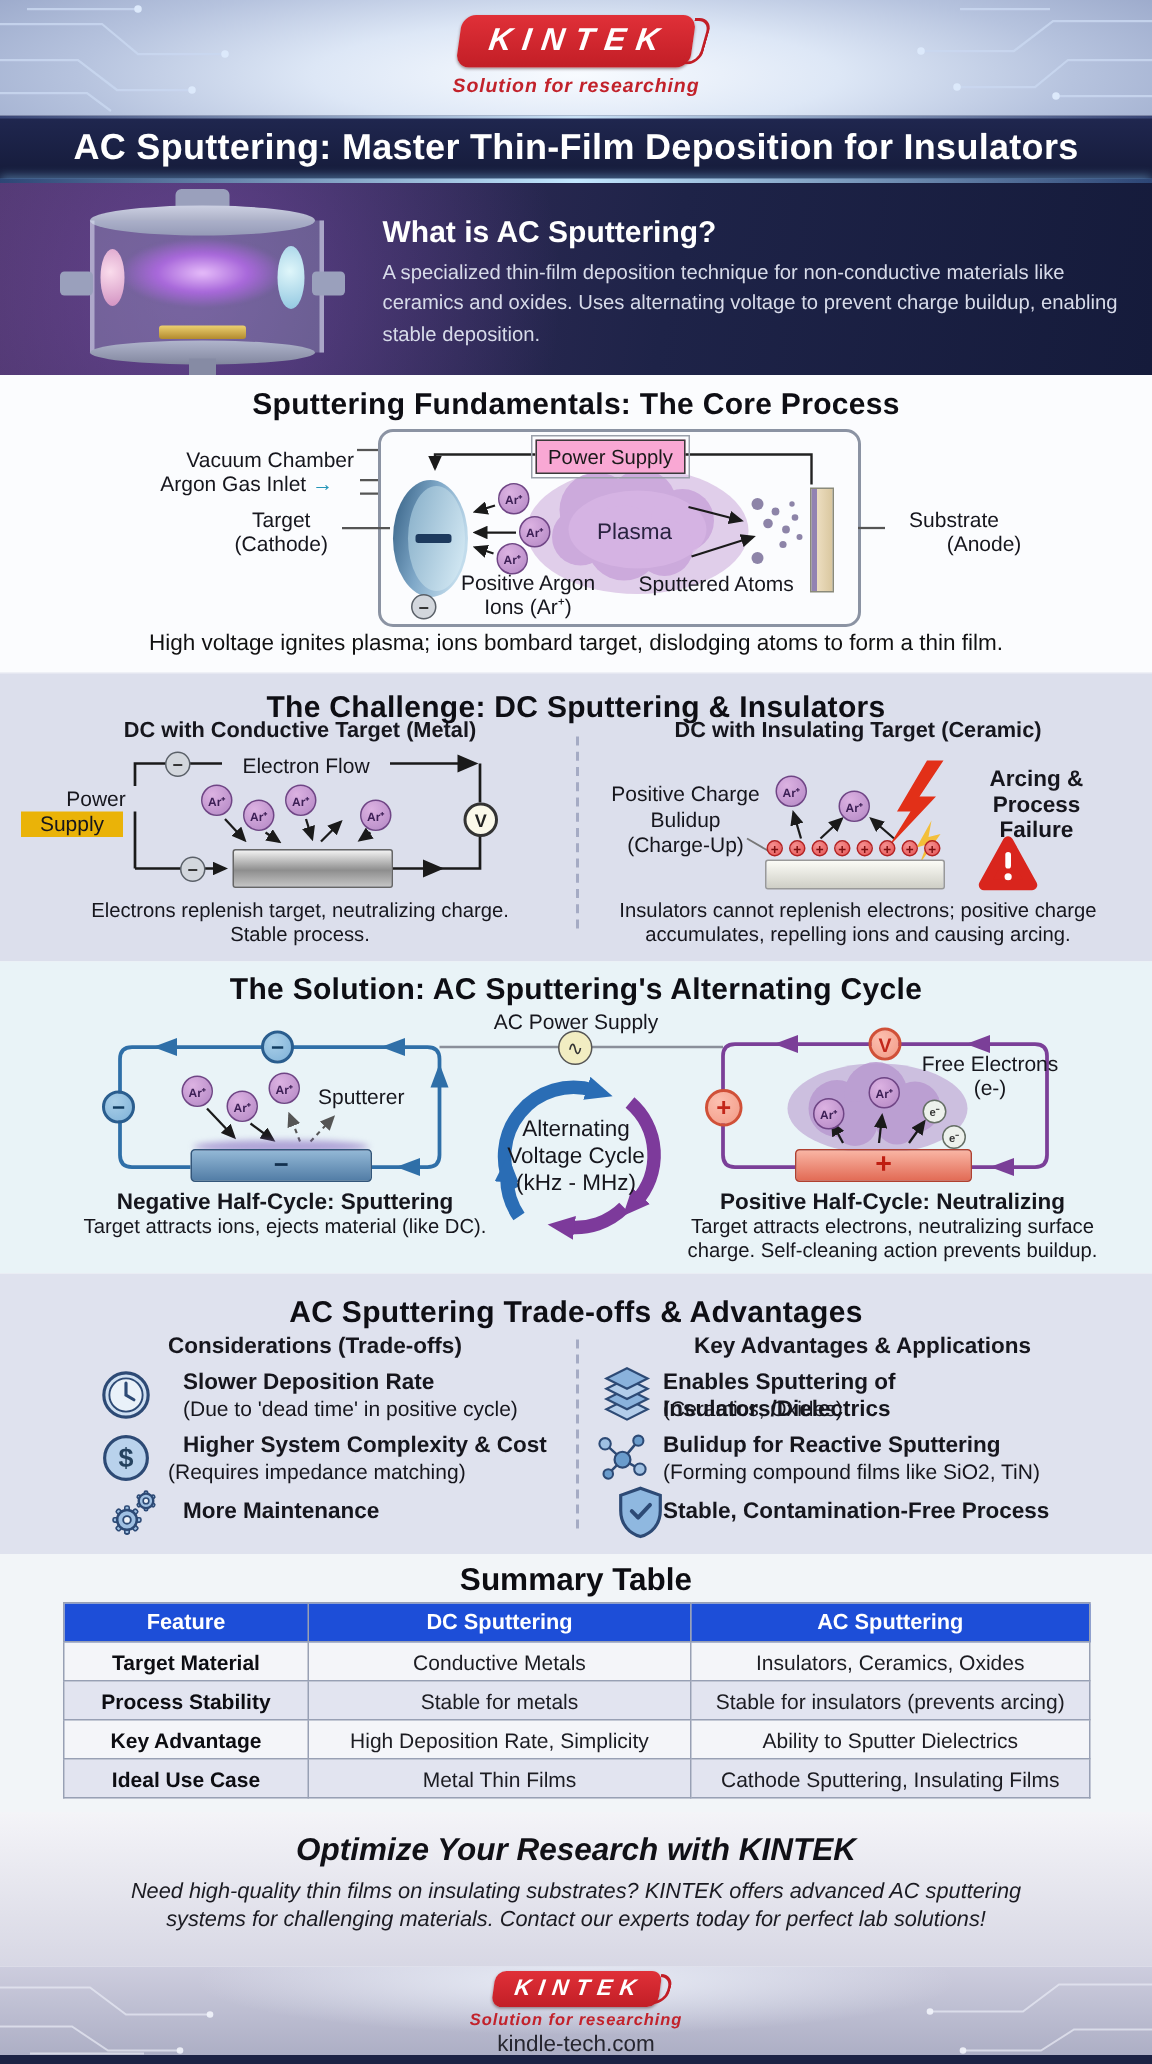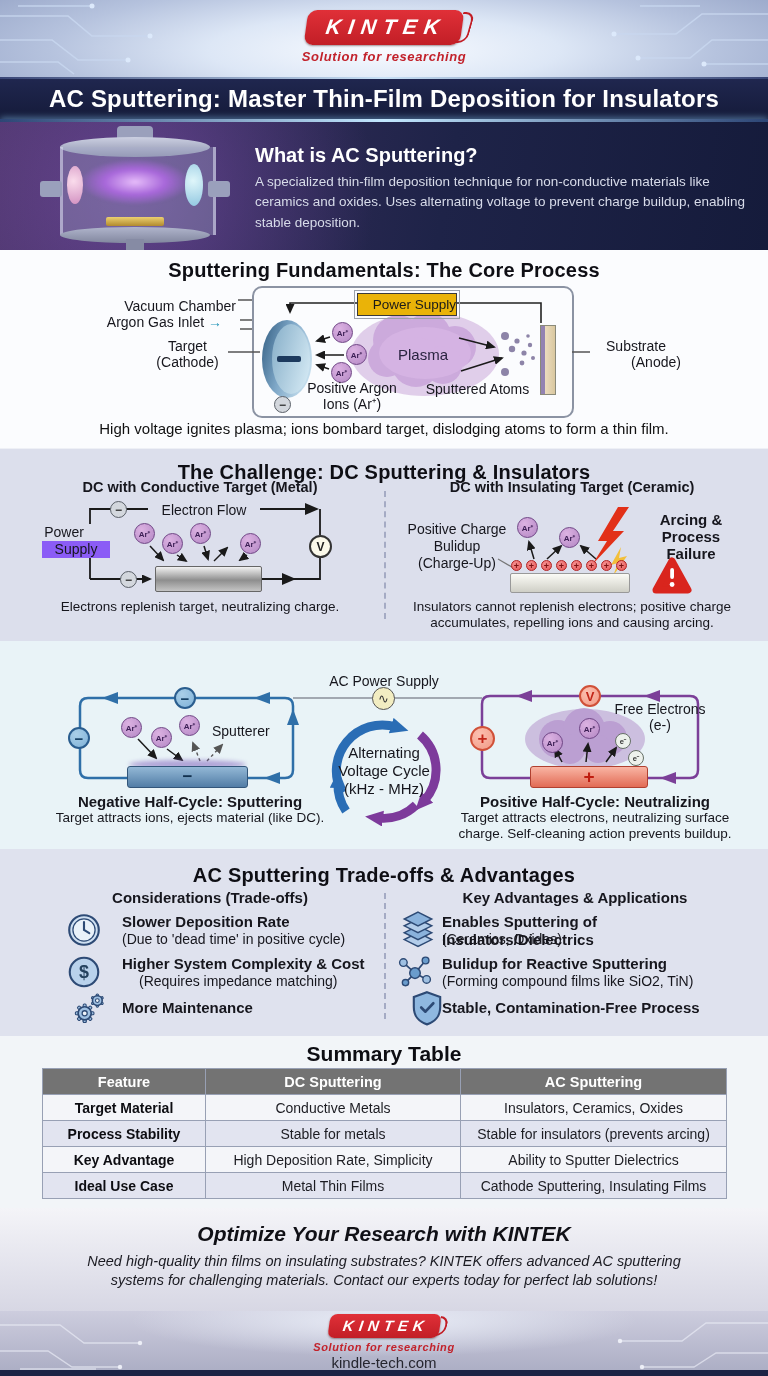--- a/index.html
+++ b/index.html
@@ -45,22 +45,22 @@
   
   .sec-fund{height:198px;background:#fbfcfe;position:relative;}
   .sec-chal{height:192px;background:#dcdfec;position:relative;border-top:1px solid #eef0f6;}
   .sec-sol{height:208px;background:#e9f3f7;position:relative;}
   .sec-trade{height:187px;background:#dfe2ee;position:relative;}
   .sec-sum{height:172px;background:#f2f5f8;position:relative;}
   .sec-cta{height:103px;background:linear-gradient(180deg,#f4f4f8,#d7d7e4);position:relative;font-style:italic;}
   .footer{height:66px;background:radial-gradient(ellipse 55% 90% at 50% 15%,#e8ecf6 0%,rgba(230,234,246,0) 60%),
           linear-gradient(180deg,#cdcdde,#a9abc2);position:relative;overflow:hidden;}
   .dash-div{position:absolute;border-left:2px dashed #a5abc4;}
-  .psbox{position:absolute;background:#eab308;border:1.5px solid #3a3a3a;outline:1px solid #9aa0aa;outline-offset:2px;
-         display:flex;align-items:center;justify-content:flex-end;font-size:13.5px;color:#1a1a1a;}
+  .psbox{position:absolute;background:#f9a8d4;border:1.5px solid #3a3a3a;outline:1px solid #9aa0aa;outline-offset:2px;
+         display:flex;align-items:center;justify-content:center;font-size:13.5px;color:#1a1a1a;}
   .bar{position:absolute;box-sizing:border-box;display:flex;align-items:center;justify-content:center;}
   .metalbar{background:linear-gradient(180deg,#f2f2f2 0%,#8e8e8e 55%,#c4c4c4 100%);border:1px solid #666;border-radius:2px;}
   .cerambar{background:linear-gradient(180deg,#fbfbf6,#cfcfc6);border:1px solid #999;border-radius:2px;}
   .bluebar{background:linear-gradient(180deg,#93b8d6,#527da6);border:1px solid #33567a;border-radius:3px;color:#12304e;font-weight:bold;font-size:17px;}
   .redbar{background:linear-gradient(180deg,#f9b5a4,#e26b55);border:1px solid #b04030;border-radius:3px;color:#bf1d10;font-weight:bold;font-size:19px;}
   .substratebar{background:linear-gradient(90deg,#9383b2 0,#9383b2 4px,#ecddbf 4px,#d9c79f 100%);border:1px solid #8a8a7a;}
   .disc{border-radius:50%;}
   
   table.sum{border-collapse:collapse;width:684px;table-layout:fixed;}
   table.sum th,table.sum td{border:1px solid #98a0b4;text-align:center;padding:0;height:25px;font-size:14px;color:#1c1c22;}
@@ -255,21 +255,21 @@
 
       <g>
         <path d="M672 112 L688 141 L656 141 Z" fill="#d9251d" stroke="#d9251d" stroke-width="7" stroke-linejoin="round"></path>
         <rect x="670.2" y="119" width="3.8" height="11" rx="1.9" fill="#fff"></rect>
         <circle cx="672.1" cy="135.5" r="2.4" fill="#fff"></circle>
       </g>
     </svg>
 
     <div class="t c b" style="left:30px;top:30px;width:340px;font-size:14.5px">DC with Conductive Target (Metal)</div>
     <div class="t c s14" style="left:30px;top:75px;width:68px;background:#dcdfec">Power</div>
-    <div class="t c s14" style="left:42px;top:92px;width:68px;background:#8b5cf6">Supply</div>
+    <div class="t c s14" style="left:14px;top:92px;width:68px;background:#eab308">Supply</div>
     <div class="t c s14" style="left:148px;top:53px;width:112px;background:#dcdfec">Electron Flow</div>
     <div class="circ mgray" style="left:110px;top:52px">
         <span>−</span>
       </div>
     <div class="circ mgray" style="left:120px;top:122px">
         <span>−</span>
       </div>
     <div class="circ" style="left:309px;top:86px;width:23px;height:23px;background:#fbf9ea;border:2px solid #333;color:#222;font-size:12px;font-weight:bold">
         <span>V</span>
       </div>
@@ -280,20 +280,21 @@
     <div class="circ ion" style="left:162px;top:84px">
         <span>Ar⁺</span>
       </div>
     <div class="circ ion" style="left:190px;top:74px">
         <span>Ar⁺</span>
       </div>
     <div class="circ ion" style="left:240px;top:84px">
         <span>Ar⁺</span>
       </div>
     <div class="t c s135" style="left:40px;top:150px;width:320px">Electrons replenish target, neutralizing charge.</div>
+    <div class="t c s135" style="left:40px;top:166px;width:320px">Stable process.</div>
 
     <div class="t c b" style="left:402px;top:30px;width:340px;font-size:14.5px">DC with Insulating Target (Ceramic)</div>
     <div class="t c s14" style="left:395px;top:72px;width:124px">Positive Charge</div>
     <div class="t c s14" style="left:395px;top:89px;width:124px">Bulidup</div>
     <div class="t c s14" style="left:395px;top:106px;width:124px">(Charge-Up)</div>
     <div class="bar cerambar" style="left:510px;top:124px;width:120px;height:20px"></div>
     <div class="circ pchip" style="left:511px;top:111px">
         <span>+</span>
       </div>
     <div class="circ pchip" style="left:526px;top:111px">
@@ -324,20 +325,21 @@
         <span>Ar⁺</span>
       </div>
     <div class="t c b s15" style="left:645px;top:62px;width:92px">Arcing &amp;</div>
     <div class="t c b s15" style="left:645px;top:79px;width:92px">Process</div>
     <div class="t c b s15" style="left:645px;top:96px;width:92px">Failure</div>
     <div class="t c s135" style="left:400px;top:150px;width:344px">Insulators cannot replenish electrons; positive charge</div>
     <div class="t c s135" style="left:400px;top:166px;width:344px">accumulates, repelling ions and causing arcing.</div>
   </div>
 
   <div class="sec-sol">
+    <div class="t c title" style="left:0;right:0;top:8px">The Solution: AC Sputtering's Alternating Cycle</div>
     <div class="t c s14" style="left:0;right:0;top:32px">AC Power Supply</div>
 
     <svg class="abs" style="left:0;top:0" width="768" height="208" viewBox="0 0 768 208">
       <defs>
         <marker id="so-bk" markerUnits="userSpaceOnUse" markerWidth="10" markerHeight="9" refX="8" refY="4.5" orient="auto">
           <path d="M0,0 L10,4.5 L0,9 Z" fill="#1a1a1a"></path>
           </marker>
         <marker id="so-gy" markerUnits="userSpaceOnUse" markerWidth="10" markerHeight="9" refX="8" refY="4.5" orient="auto">
           <path d="M0,0 L10,4.5 L0,9 Z" fill="#555"></path>
           </marker>
@@ -506,41 +508,41 @@
       <circle cx="9" cy="29" r="3" fill="#6a9ccc" stroke="#2d4a75" stroke-width="1.3"></circle>
     </svg>
     <svg class="abs" style="left:408px;top:140px" width="38" height="38" viewBox="0 0 36 36">
       <path d="M18 3 L30.5 7.5 V17 C30.5 26 25 31.5 18 33.5 C11 31.5 5.5 26 5.5 17 V7.5 Z" fill="#8fb8e0" stroke="#2d4a75" stroke-width="2"></path>
       <path d="M12.5 17.5 L16.5 21.5 L24 13.5" stroke="#2d4a75" stroke-width="2.5" fill="none" stroke-linecap="round" stroke-linejoin="round"></path>
     </svg>
 
     <div class="t b s15" style="left:122px;top:64px;width:260px">Slower Deposition Rate</div>
     <div class="t s14" style="left:122px;top:82px;width:260px">(Due to 'dead time' in positive cycle)</div>
     <div class="t b s15" style="left:122px;top:106px;width:260px">Higher System Complexity &amp; Cost</div>
-    <div class="t s14" style="left:139px;top:124px;width:260px">(Requires impedance matching)</div>
+    <div class="t s14" style="left:112px;top:124px;width:260px">(Requires impedance matching)</div>
     <div class="t b s15" style="left:122px;top:150px;width:260px">More Maintenance</div>
 
     <div class="t b s15" style="left:442px;top:64px;width:310px">Enables Sputtering of Insulators/Dielectrics</div>
     <div class="t s14" style="left:442px;top:82px;width:310px">(Ceramics, Oxides)</div>
     <div class="t b s15" style="left:442px;top:106px;width:310px">Bulidup for Reactive Sputtering</div>
     <div class="t s14" style="left:442px;top:124px;width:310px">(Forming compound films like SiO2, TiN)</div>
     <div class="t b s15" style="left:442px;top:150px;width:310px">Stable, Contamination-Free Process</div>
   </div>
 
   <div class="sec-sum">
     <div class="t c" style="left:0;right:0;top:6px;font-size:21px;font-weight:bold;color:#0d0d12">Summary Table</div>
     <div class="abs" style="left:42px;top:32px">
       <table class="sum" style="border:1.5px solid #6a7288">
         <colgroup>
             <col style="width:163px">
             <col style="width:255px">
             <col style="width:266px">
           </colgroup>
         <thead>
-          <tr style="background:#737373">
+          <tr style="background:#1d4ed8">
             <th>Feature</th>
             <th>DC Sputtering</th>
             <th>AC Sputtering</th>
           </tr>
         </thead>
         <tbody>
           <tr class="rowA">
             <td class="f">Target Material</td>
             <td>Conductive Metals</td>
             <td>Insulators, Ceramics, Oxides</td>

